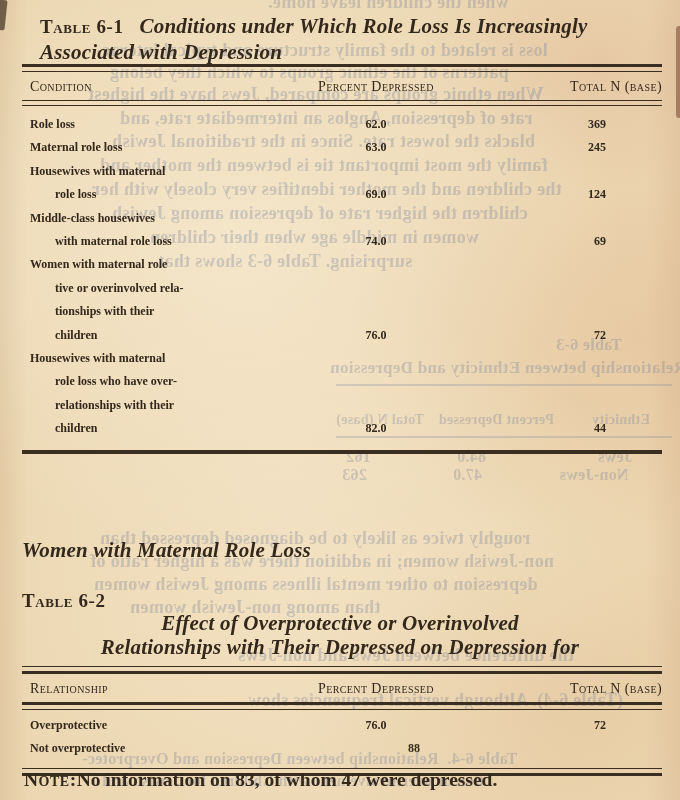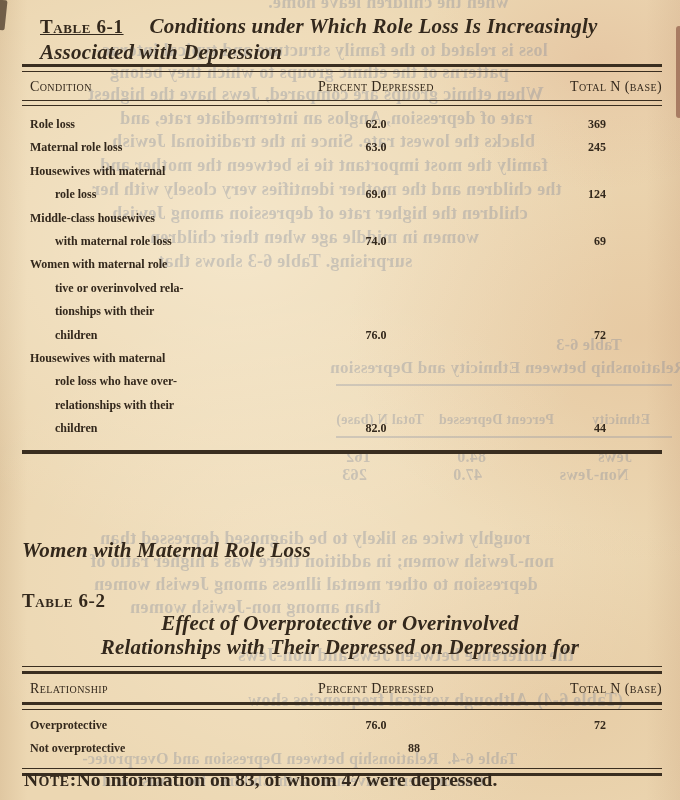--- a/index.html
+++ b/index.html
@@ -31,21 +31,21 @@
   }
   .ghost-rule{position:absolute;height:2px;background:#7b86a0;opacity:.28;filter:blur(0.5px);}
   
   .corner-mark{position:absolute;left:-3px;top:0px;width:9px;height:30px;background:#4b3a2a;opacity:.75;border-radius:2px;transform:rotate(6deg);}
   .edge-streak{position:absolute;right:-2px;top:26px;width:6px;height:92px;background:#703526;opacity:.5;border-radius:3px;filter:blur(0.6px);}
   .tbl-label{font-variant:small-caps;font-weight:700;font-size:19px;letter-spacing:.6px;}
   .title-italic{font-style:italic;font-weight:700;font-size:21px;letter-spacing:.2px;}
   .colhead{font-variant:small-caps;font-weight:400;font-size:14px;letter-spacing:.4px;white-space:nowrap;}
   
   #t1-head{position:absolute;left:40px;top:14px;width:632px;line-height:25px;}
-  #t1-head .lbl{margin-right:26px;text-decoration:underline;}
+  #t1-head .lbl{margin-right:16px;}
   #t1-title2{text-align:left;padding-right:160px;line-height:24px;}
   
   .rule-a{border-top:3.5px solid #3a2e20;border-bottom:1.6px solid #3a2e20;height:4px;}
   .rule-b{border-top:1.8px solid #3a2e20;border-bottom:1.8px solid #3a2e20;height:4px;}
   .rule-c{border-top:1.6px solid #3a2e20;border-bottom:3.5px solid #3a2e20;height:4px;}
   .rule-thick{border-top:4px solid #3a2e20;height:0;}
   .headrow,.trow{display:grid;grid-template-columns:254px 200px 1fr;align-items:end;}
   .headrow{padding:7px 0 5px 0;}
   .headrow .h1{padding-left:8px;}
   .headrow .h2{text-align:center;}

